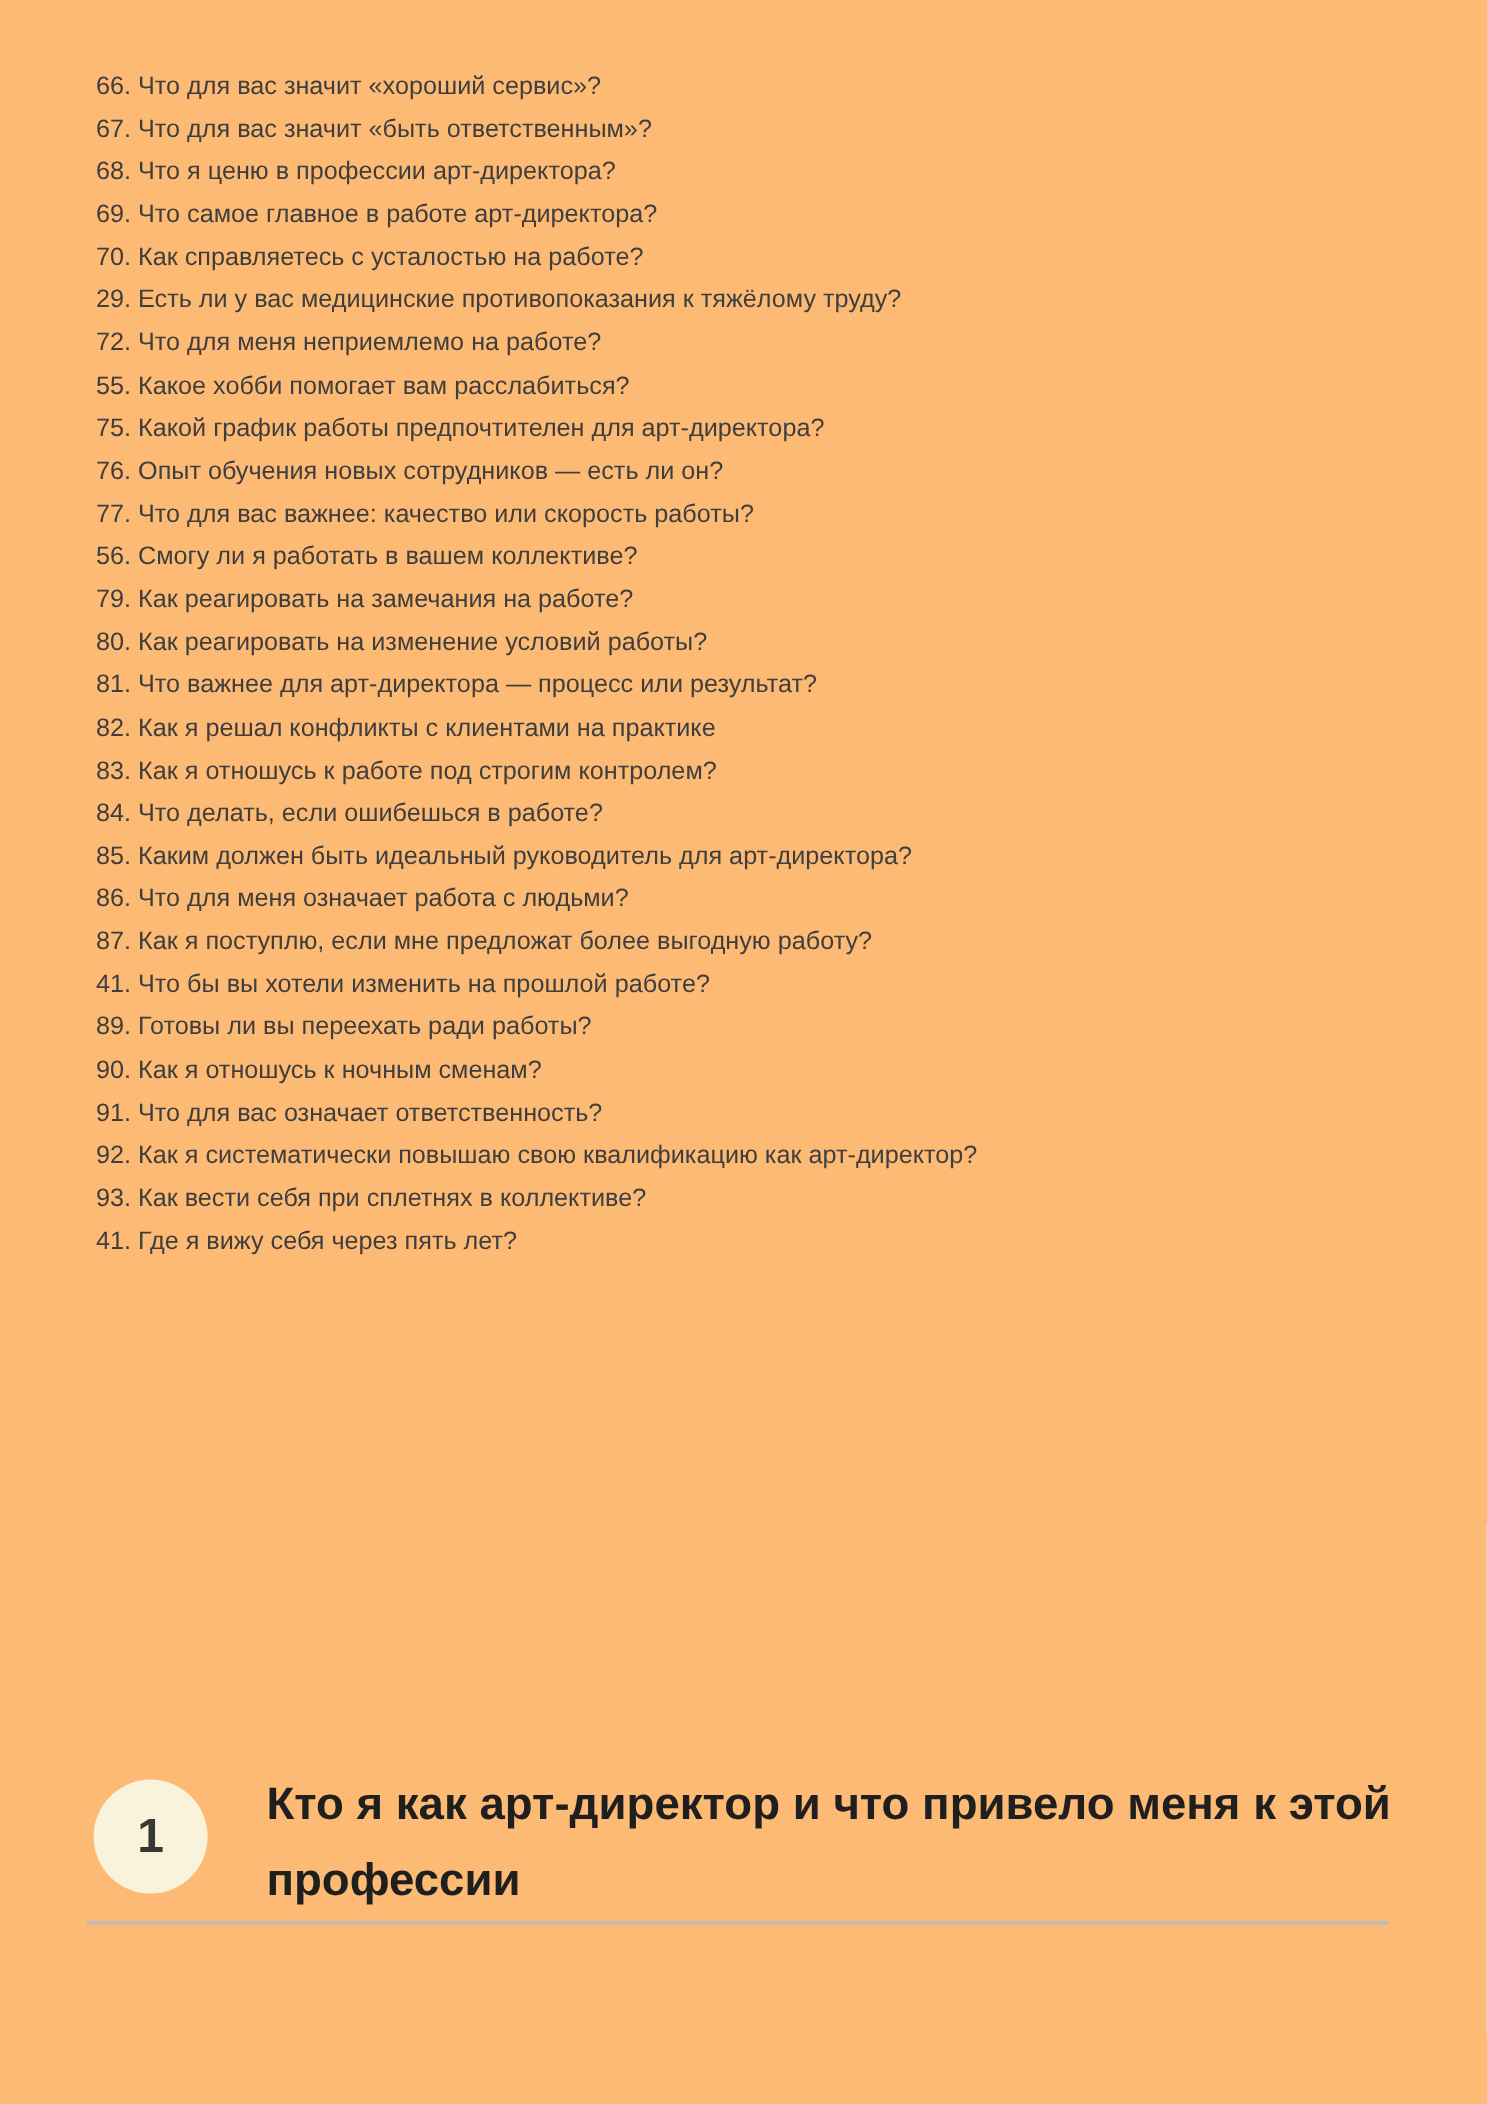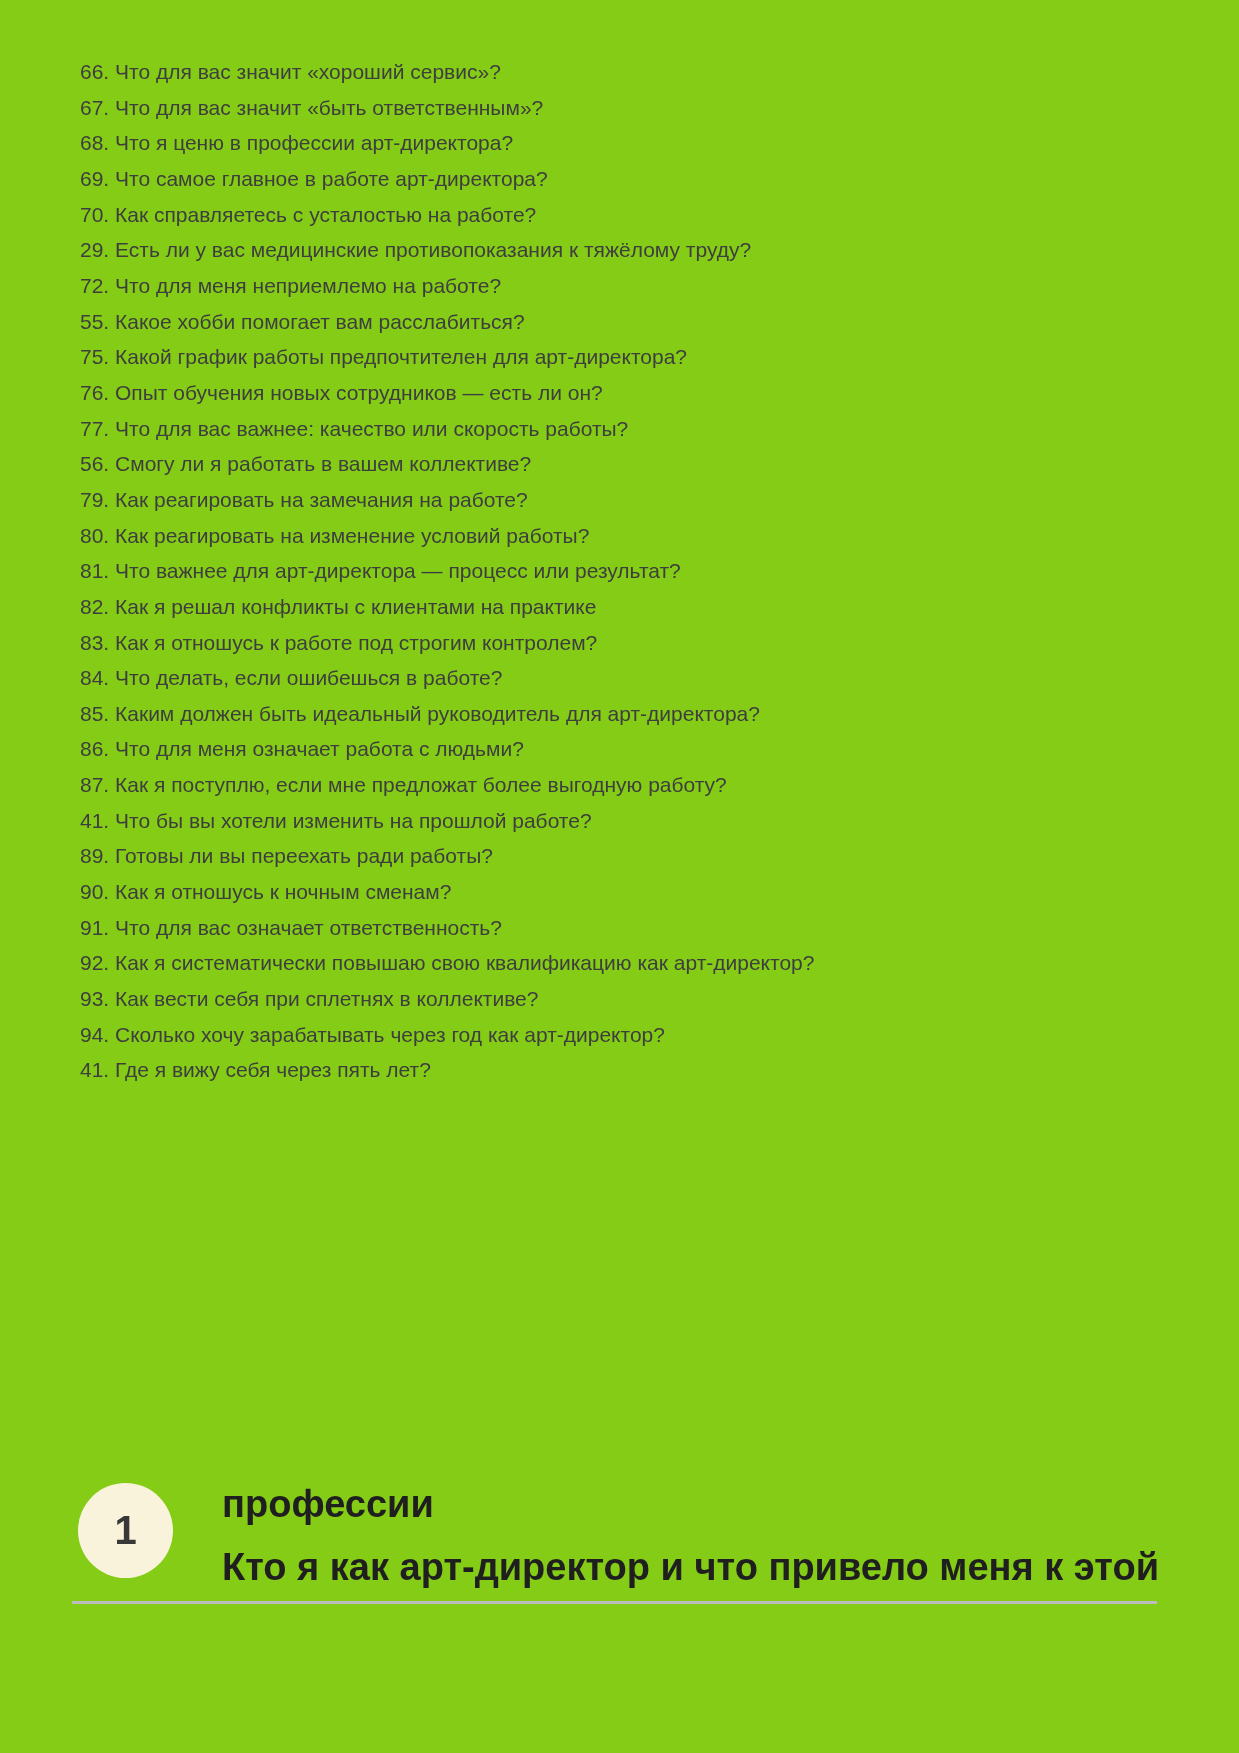--- a/index.html
+++ b/index.html
@@ -4,21 +4,21 @@
 <style>
   html, body {
     margin: 0;
     padding: 0;
     background: #ffffff;
   }
   .page {
     position: relative;
     width: 1239px;
     height: 1753px;
-    background: #84cc16;
+    background: #fdba74;
     font-family: "Liberation Sans", "DejaVu Sans", sans-serif;
     overflow: hidden;
   }
   .question-list {
     position: absolute;
     left: 80px;
     top: 54px;
     width: 1080px;
   }
   .q {
@@ -96,29 +96,28 @@
     <div class="q">84. Что делать, если ошибешься в работе?</div>
     <div class="q">85. Каким должен быть идеальный руководитель для арт-директора?</div>
     <div class="q">86. Что для меня означает работа с людьми?</div>
     <div class="q">87. Как я поступлю, если мне предложат более выгодную работу?</div>
     <div class="q">41. Что бы вы хотели изменить на прошлой работе?</div>
     <div class="q">89. Готовы ли вы переехать ради работы?</div>
     <div class="q">90. Как я отношусь к ночным сменам?</div>
     <div class="q">91. Что для вас означает ответственность?</div>
     <div class="q">92. Как я систематически повышаю свою квалификацию как арт-директор?</div>
     <div class="q">93. Как вести себя при сплетнях в коллективе?</div>
-    <div class="q">94. Сколько хочу зарабатывать через год как арт-директор?</div>
     <div class="q">41. Где я вижу себя через пять лет?</div>
   </div>
 
   <div class="section-header">
     <div class="badge">
       <span class="badge-number">1</span>
     </div>
     <h2 class="section-title">
+      <span class="title-line">Кто я как арт-директор и что привело меня к этой</span>
       <span class="title-line">профессии</span>
-      <span class="title-line">Кто я как арт-директор и что привело меня к этой</span>
     </h2>
   </div>
 
   <div class="divider"></div>
 
 </div>
 
 </body></html>

